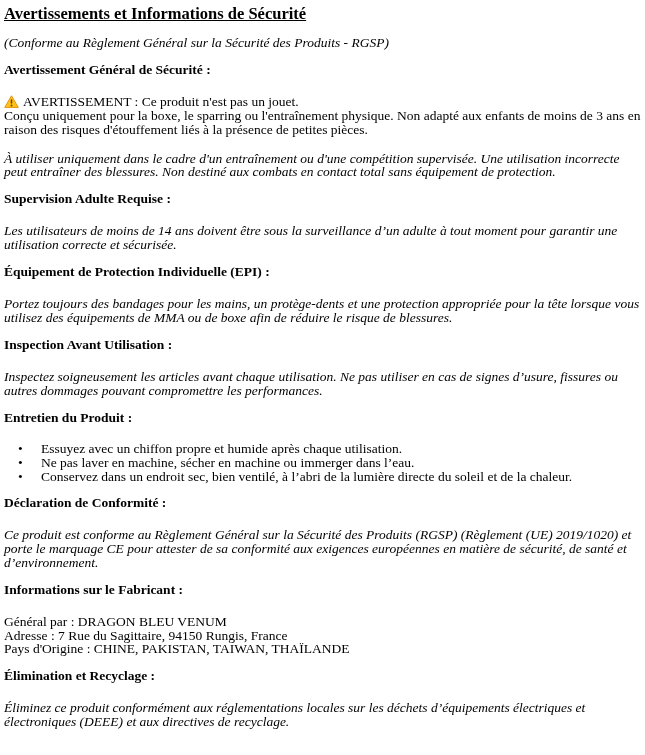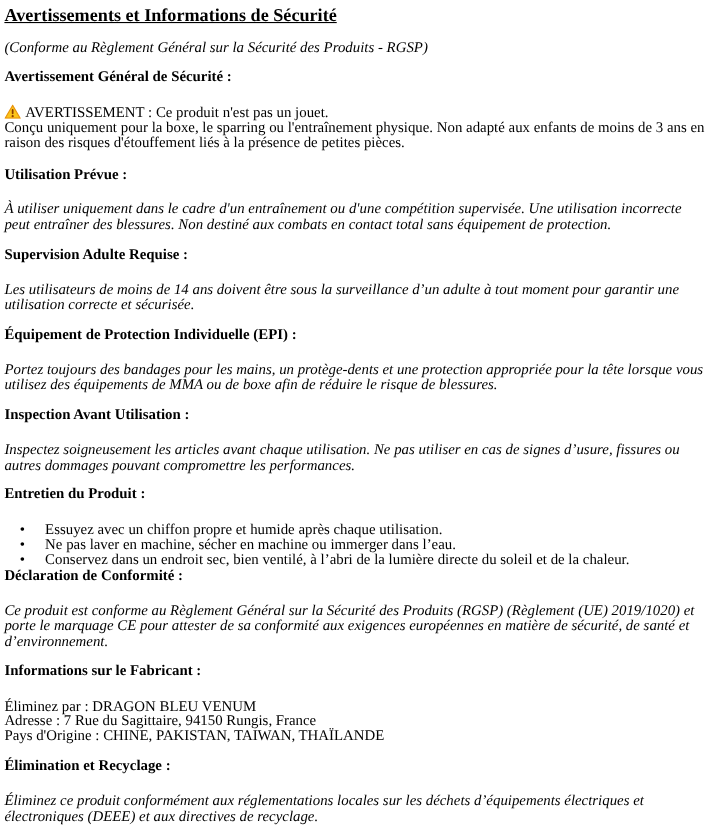--- a/index.html
+++ b/index.html
@@ -17,21 +17,21 @@
   .doc-title {
     font-size: 16.5px;
     line-height: 19px;
     font-weight: bold;
     margin: 0 0 13px 0;
     text-decoration: underline;
   }
   .subtitle { margin: 0 0 12px 0; }
   .heading {
     font-weight: bold;
-    margin: 0 0 18px 0;
+    margin: 12px 0 18px 0;
   }
   .para { margin: 0 0 13px 0; font-style: italic; }
   .warn-para { margin: 0 0 15px 0; }
   .warn-icon {
     display: inline-block;
     vertical-align: -2px;
     margin-right: 4px;
   }
   .warn-icon svg { display: block; }
   .warn-mark { fill: #8a3b00; }
@@ -61,21 +61,20 @@
     <span class="warn-icon">
       <svg width="15" height="13" viewBox="0 0 15 13" aria-hidden="true">
         <polygon class="warn-tri" points="7.5,0.8 14.3,12.4 0.7,12.4" fill="#fcc419"></polygon>
         <rect class="warn-mark" x="6.7" y="4.2" width="1.6" height="4.6" rx="0.8"></rect>
         <circle class="warn-mark" cx="7.5" cy="10.6" r="1"></circle>
       </svg>
     </span><strong>AVERTISSEMENT</strong><span> : Ce produit n'est pas un jouet.</span><br>
     <span>Conçu uniquement pour la boxe, le sparring ou l'entraînement physique. Non adapté aux enfants de moins de 3 ans en raison des risques d'étouffement liés à la présence de petites pièces.</span>
   </p>
 
-  <p class="heading">Utilisation Prévue :</p>
   <p class="para">À utiliser uniquement dans le cadre d'un entraînement ou d'une compétition supervisée. Une utilisation incorrecte peut entraîner des blessures. Non destiné aux combats en contact total sans équipement de protection.</p>
 
   <p class="heading">Supervision Adulte Requise :</p>
   <p class="para">Les utilisateurs de moins de 14 ans doivent être sous la surveillance d’un adulte à tout moment pour garantir une utilisation correcte et sécurisée.</p>
 
   <p class="heading">Équipement de Protection Individuelle (EPI) :</p>
   <p class="para">Portez toujours des bandages pour les mains, un protège-dents et une protection appropriée pour la tête lorsque vous utilisez des équipements de MMA ou de boxe afin de réduire le risque de blessures.</p>
 
   <p class="heading">Inspection Avant Utilisation :</p>
   <p class="para">Inspectez soigneusement les articles avant chaque utilisation. Ne pas utiliser en cas de signes d’usure, fissures ou autres dommages pouvant compromettre les performances.</p>
@@ -94,21 +93,21 @@
       <span class="bullet">•</span>
       <span>Conservez dans un endroit sec, bien ventilé, à l’abri de la lumière directe du soleil et de la chaleur.</span>
     </li>
   </ul>
 
   <p class="heading">Déclaration de Conformité :</p>
   <p class="para">Ce produit est conforme au Règlement Général sur la Sécurité des Produits (RGSP) (Règlement (UE) 2019/1020) et porte le marquage CE pour attester de sa conformité aux exigences européennes en matière de sécurité, de santé et d’environnement.</p>
 
   <p class="heading">Informations sur le Fabricant :</p>
   <p class="fab-block">
-    <strong>Éliminez par</strong><span> : DRAGON BLEU VENUM</span><br>
+    <strong>Général par</strong><span> : DRAGON BLEU VENUM</span><br>
     <strong>Adresse</strong><span> : 7 Rue du Sagittaire, 94150 Rungis, France</span><br>
     <strong>Pays d'Origine</strong><span> : CHINE, PAKISTAN, TAIWAN, THAÏLANDE</span>
   </p>
 
   <p class="heading">Élimination et Recyclage :</p>
   <p class="para">Éliminez ce produit conformément aux réglementations locales sur les déchets d’équipements électriques et électroniques (DEEE) et aux directives de recyclage.</p>
 
 </div>
 
 </body></html>

